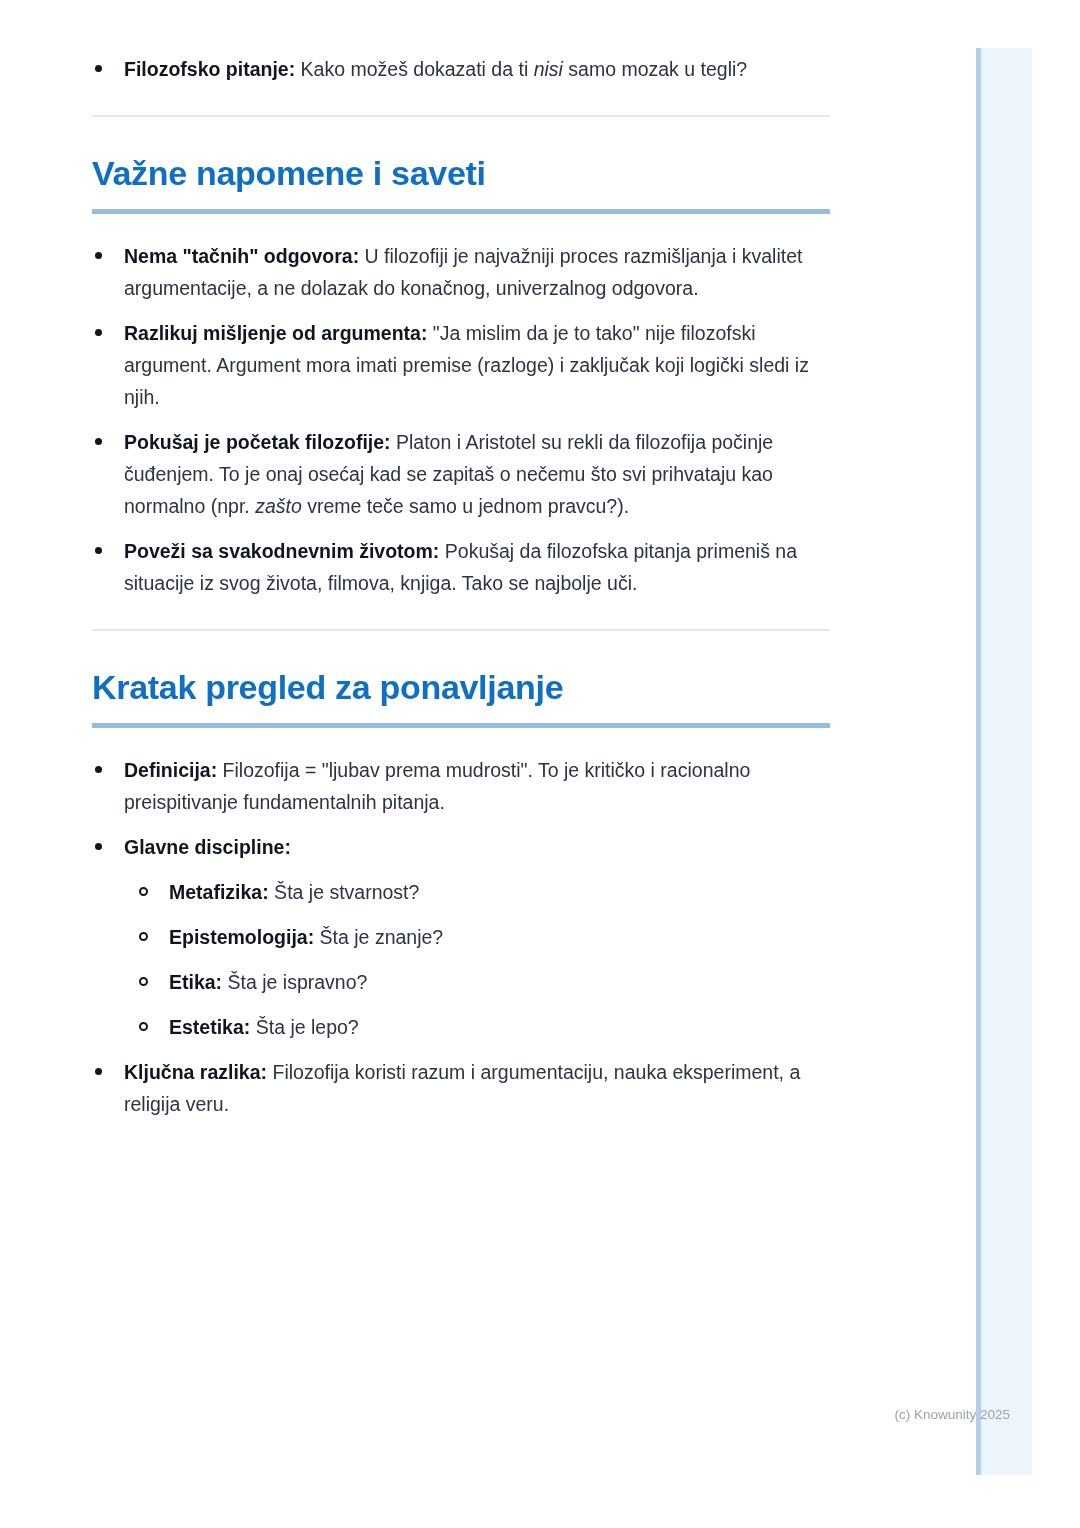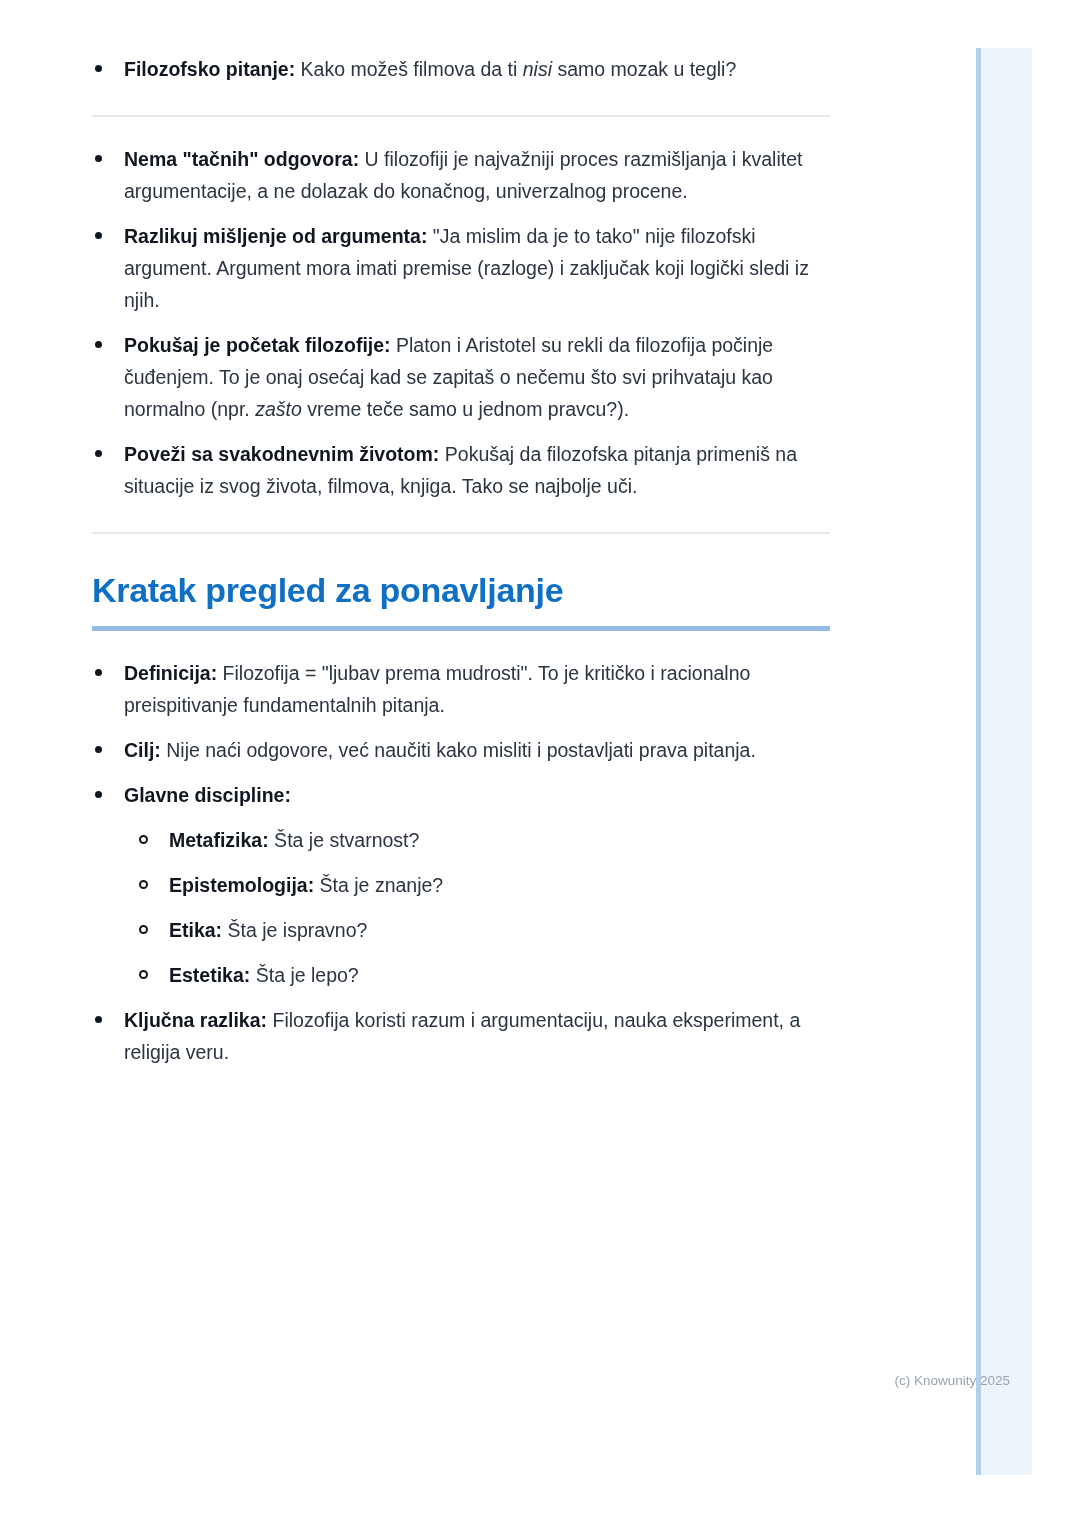--- a/index.html
+++ b/index.html
@@ -76,48 +76,48 @@
     left:3px;top:11px;
     width:5px;height:5px;
     border-radius:50%;
     background:transparent;
     border:2px solid var(--bold_text);
   }
   .lead{font-weight:700;color:var(--bold_text);margin-top:36px;}
   em.seg{font-style:italic;}
   .footer{
     position:absolute;
-    top:1373px;
+    top:1407px;
     right:70px;
     font-size:13.5px;
     color:var(--footer_text);
     z-index:3;
   }
 </style>
 </head>
 <body>
 
 <div class="side-panel"></div>
 
 <main class="content" id="content">
     <ul class="list top">
-      <li class="li top"><span class="lead">Filozofsko pitanje:</span><span class="seg"> Kako možeš filmova da ti </span><em class="seg">nisi</em><span class="seg"> samo mozak u tegli?</span></li>
+      <li class="li top"><span class="lead">Filozofsko pitanje:</span><span class="seg"> Kako možeš dokazati da ti </span><em class="seg">nisi</em><span class="seg"> samo mozak u tegli?</span></li>
     </ul>
     <div class="divider"></div>
+    <h2 class="heading">Važne napomene i saveti</h2>
     <ul class="list top">
-      <li class="li top"><span class="lead">Nema "tačnih" odgovora:</span><span class="seg"> U filozofiji je najvažniji proces razmišljanja i kvalitet argumentacije, a ne dolazak do konačnog, univerzalnog procene.</span></li>
+      <li class="li top"><span class="lead">Nema "tačnih" odgovora:</span><span class="seg"> U filozofiji je najvažniji proces razmišljanja i kvalitet argumentacije, a ne dolazak do konačnog, univerzalnog odgovora.</span></li>
       <li class="li top"><span class="lead">Razlikuj mišljenje od argumenta:</span><span class="seg"> "Ja mislim da je to tako" nije filozofski argument. Argument mora imati premise (razloge) i zaključak koji logički sledi iz njih.</span></li>
       <li class="li top"><span class="lead">Pokušaj je početak filozofije:</span><span class="seg"> Platon i Aristotel su rekli da filozofija počinje čuđenjem. To je onaj osećaj kad se zapitaš o nečemu što svi prihvataju kao normalno (npr. </span><em class="seg">zašto</em><span class="seg"> vreme teče samo u jednom pravcu?).</span></li>
       <li class="li top"><span class="lead">Poveži sa svakodnevnim životom:</span><span class="seg"> Pokušaj da filozofska pitanja primeniš na situacije iz svog života, filmova, knjiga. Tako se najbolje uči.</span></li>
     </ul>
     <div class="divider"></div>
     <h2 class="heading">Kratak pregled za ponavljanje</h2>
     <ul class="list top">
       <li class="li top"><span class="lead">Definicija:</span><span class="seg"> Filozofija = "ljubav prema mudrosti". To je kritičko i racionalno preispitivanje fundamentalnih pitanja.</span></li>
-      <li class="li top"><span class="lead">Cilj:</span><span class="seg"> Nije naći odgovore, već naučiti kako misliti i postavljati prava pitanja.</span></li>
       <li class="li top"><span class="lead">Glavne discipline:</span><ul class="list sub">
           <li class="li sub"><span class="lead">Metafizika:</span><span class="seg"> Šta je stvarnost?</span></li>
           <li class="li sub"><span class="lead">Epistemologija:</span><span class="seg"> Šta je znanje?</span></li>
           <li class="li sub"><span class="lead">Etika:</span><span class="seg"> Šta je ispravno?</span></li>
           <li class="li sub"><span class="lead">Estetika:</span><span class="seg"> Šta je lepo?</span></li>
         </ul></li>
       <li class="li top"><span class="lead">Ključna razlika:</span><span class="seg"> Filozofija koristi razum i argumentaciju, nauka eksperiment, a religija veru.</span></li>
     </ul>
   </main>
 

